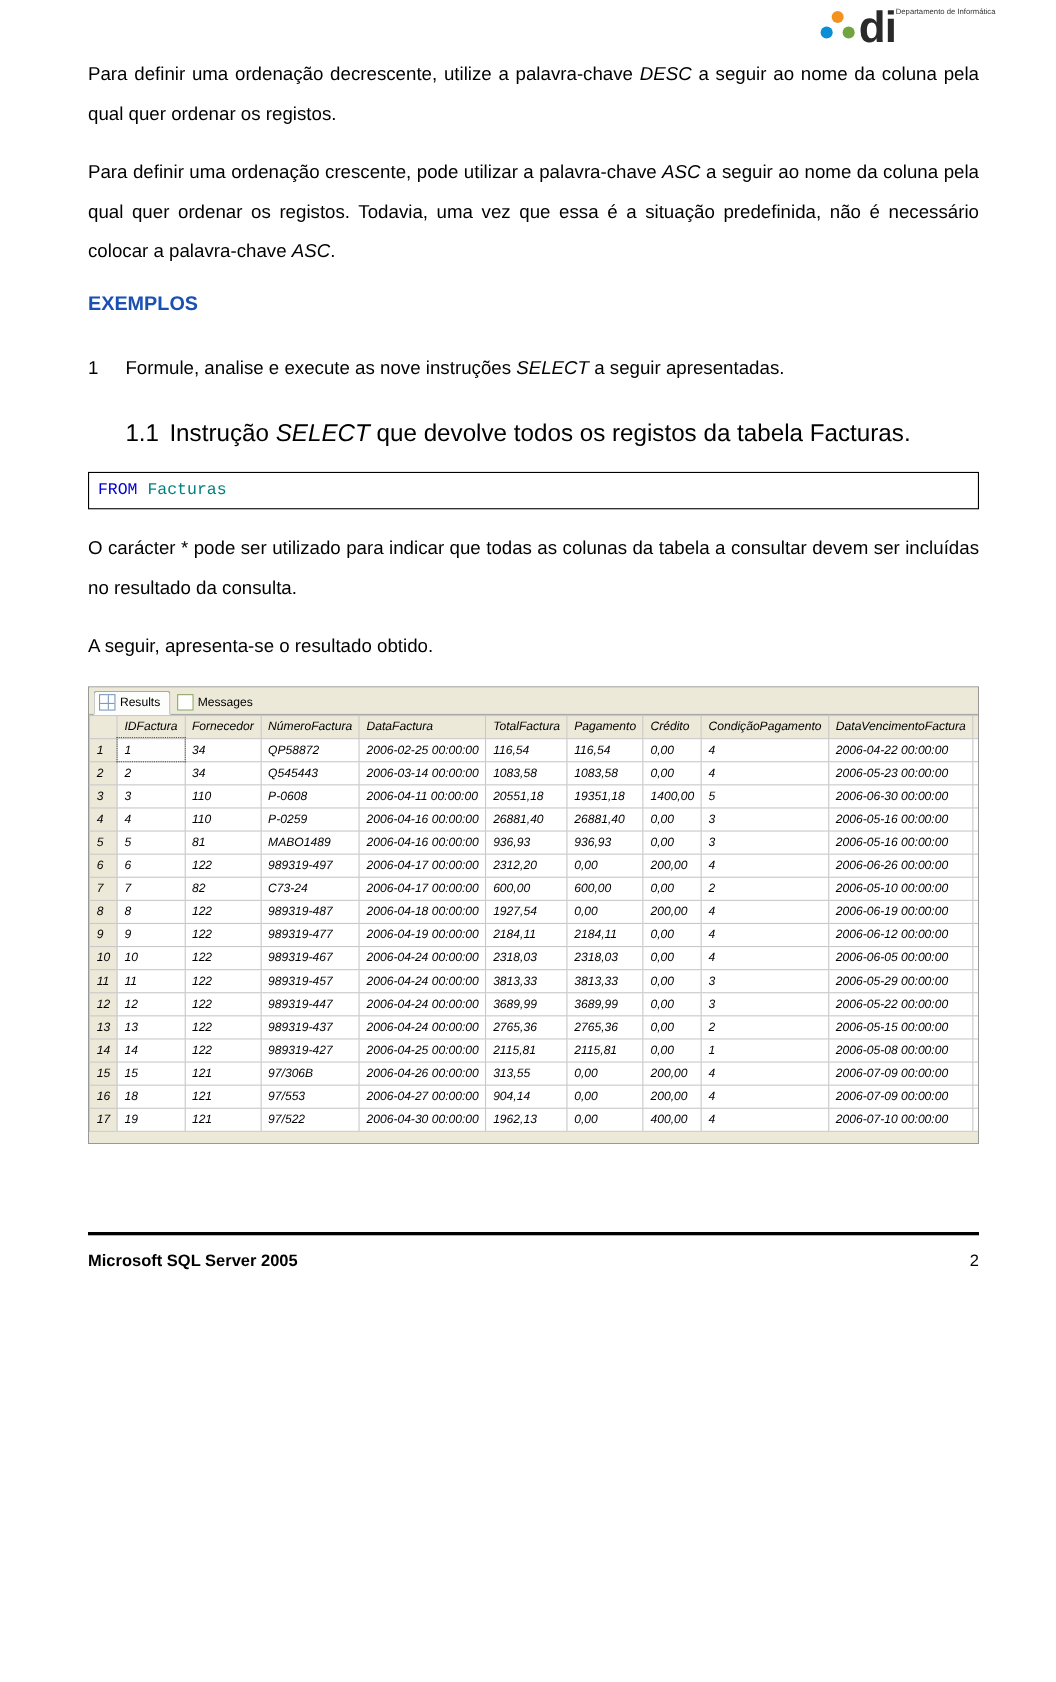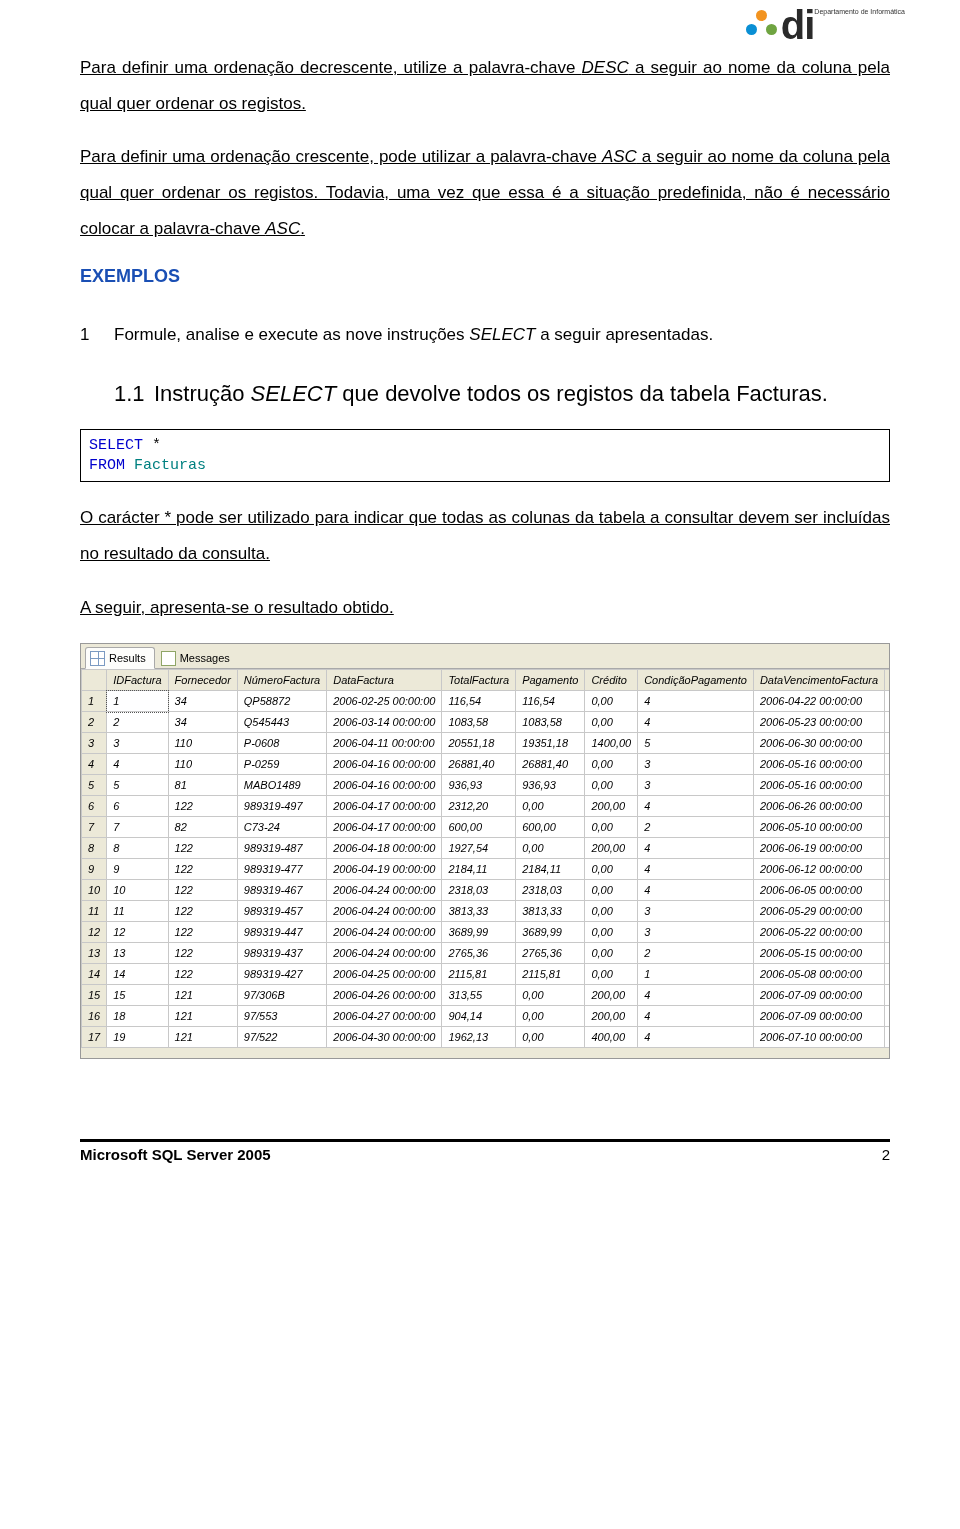--- a/index.html
+++ b/index.html
@@ -54,21 +54,20 @@
   .logo-sub {
     font-size: 7px;
     color: #333;
     margin-top: 0px;
   }
   .body-text {
     font-size: 17px;
     line-height: 2.1;
     text-align: justify;
     margin: 0 0 18px 0;
-    text-decoration: underline;
   }
   .italic { font-style: italic; }
   .h-exemplos {
     color: #1a4fb4;
     font-weight: bold;
     font-size: 18px;
     margin: 20px 0 30px 0;
   }
   .num-item {
     display: flex;
@@ -181,21 +180,21 @@
   table.grid td.sel {
     background: #fefeff;
     outline: 1px dotted #555;
   }
   .vscroll {
     height: 10px; background: #ece9d8;
   }
   .footer-line {
     border-top: 3px solid #000;
     margin-top: 80px;
-    padding-top: 4px;
+    padding-top: 15px;
     display: flex;
     justify-content: space-between;
     font-size: 15px;
   }
   .footer-line .fl { font-weight: bold; }
 </style>
 </head>
 <body>
 
 <div class="page">
@@ -229,21 +228,20 @@
   </div>
 
   <div class="sub-item">
     <div class="num">1.1</div>
     <div class="txt">
       <span>Instrução </span><span class="italic">SELECT</span><span> que devolve todos os registos da tabela Facturas.</span>
     </div>
   </div>
 
   <div class="code-box">
-    <div><span class="kw-blue">SELECT</span><span> *</span></div>
     <div><span class="kw-blue">FROM</span><span class="kw-teal"> Facturas</span></div>
   </div>
 
   <p class="body-text">O carácter * pode ser utilizado para indicar que todas as colunas da tabela a consultar devem ser incluídas no resultado da consulta.</p>
   <p class="body-text">A seguir, apresenta-se o resultado obtido.</p>
 
   <div class="results-panel">
     <div class="tabs-row">
       <div class="tab active">
         <span class="ticon grid"></span>

